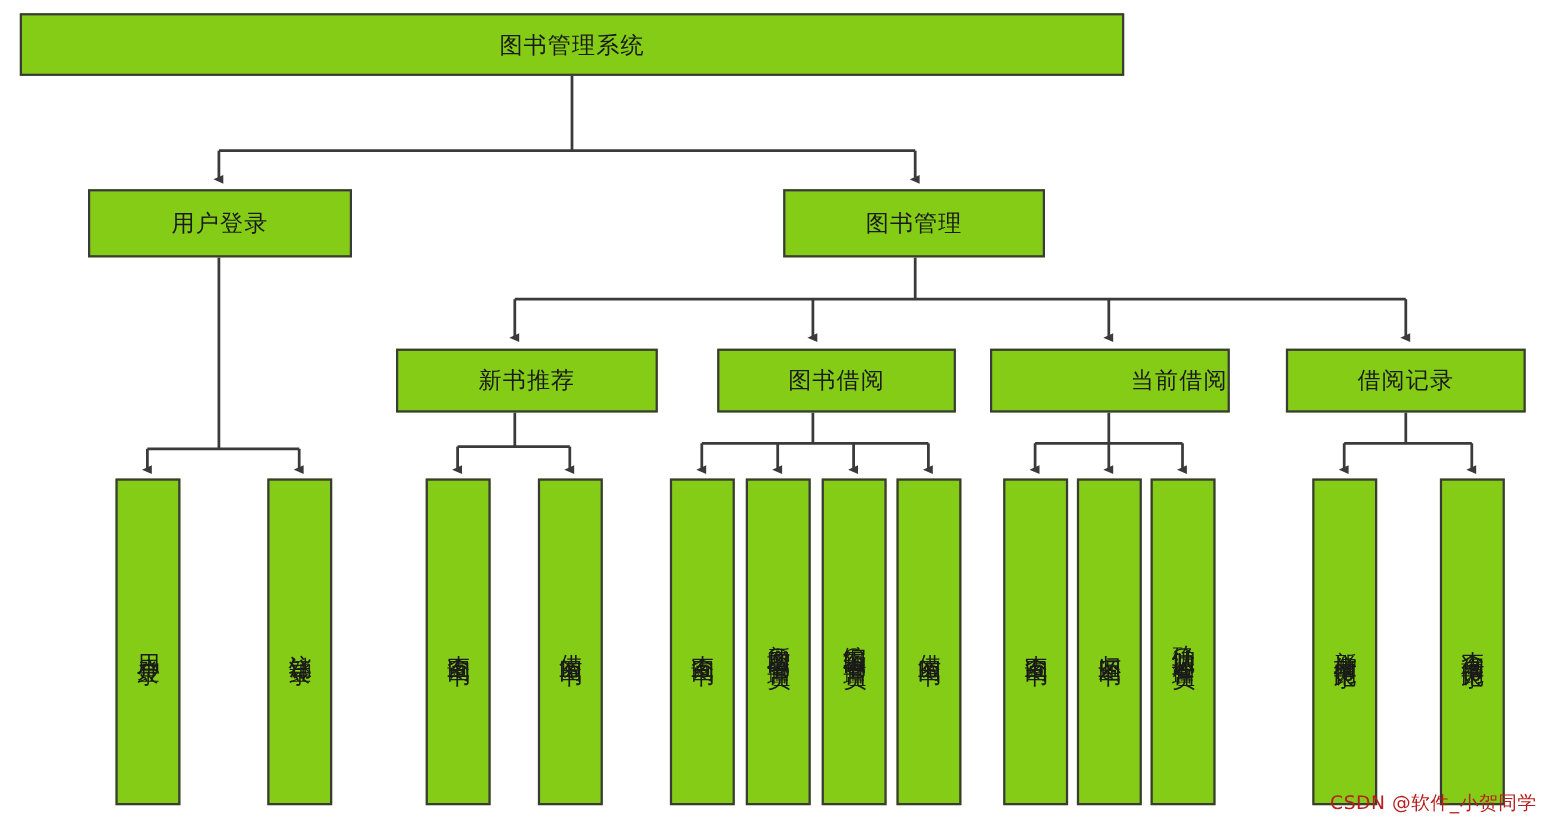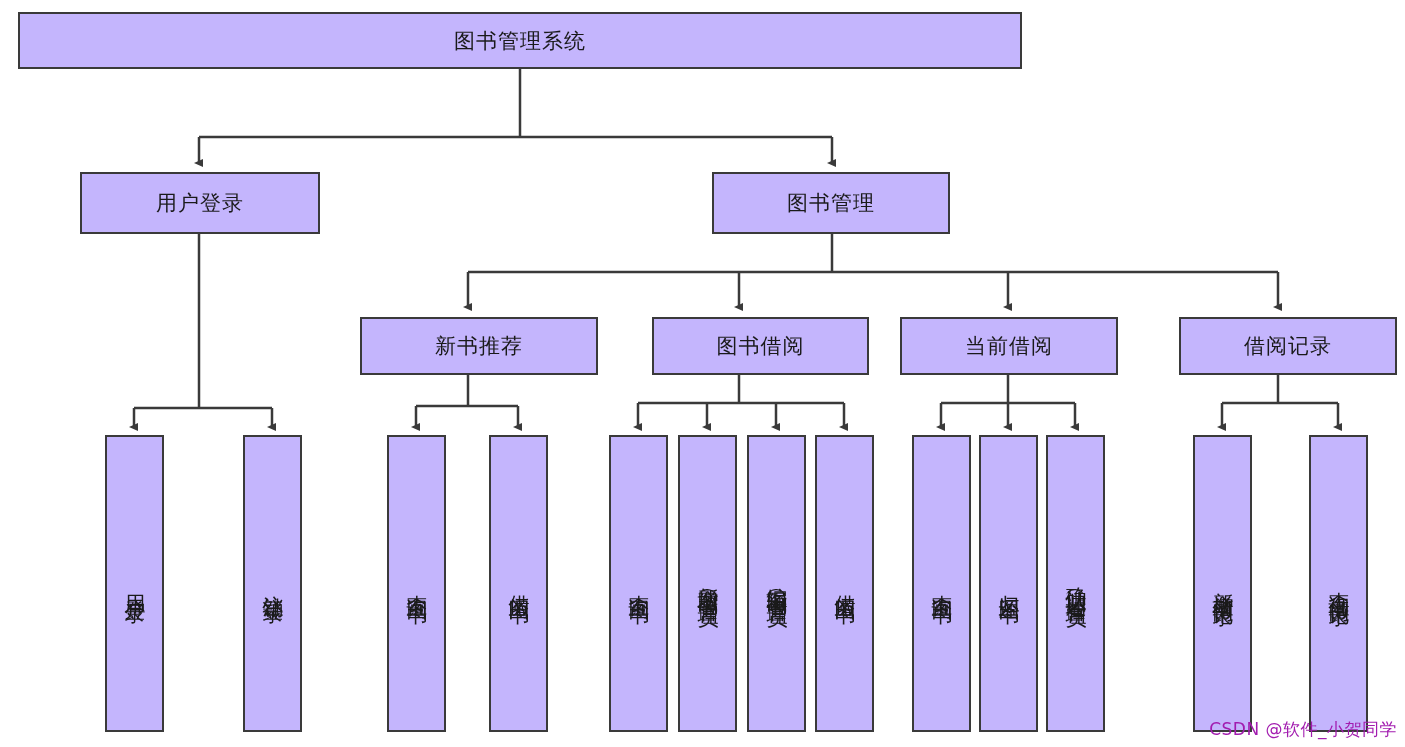--- a/index.html
+++ b/index.html
@@ -23,21 +23,21 @@
     left: 0;
     top: 0;
     width: 1405px;
     height: 747px;
     pointer-events: none;
   }
   .node {
     position: absolute;
     box-sizing: border-box;
     border: 2px solid #3a3a3a;
-    background: #c4b5fd;
+    background: #84cc16;
     display: flex;
     align-items: center;
     justify-content: center;
     color: #1a1a1a;
   }
   .node.horiz {
     font-size: 21px;
     letter-spacing: 1px;
   }
   .node.vert {
@@ -52,21 +52,21 @@
   .node.vert .vtext {
     writing-mode: vertical-rl;
     text-orientation: upright;
     white-space: nowrap;
   }
   .watermark {
     position: absolute;
     right: 8px;
     bottom: 6px;
     font-size: 17px;
-    color: #a21caf;
+    color: #b91c1c;
     letter-spacing: 0.5px;
     white-space: nowrap;
     margin-left: 12px;
   }
 </style>
 </head>
 <body>
 
 <div id="canvas">
 
@@ -130,24 +130,24 @@
   <div class="node horiz" style="left:712px; top:172px; width:238px; height:62px;text-align:center;">
     <span>图书管理</span>
   </div>
 
   <div class="node horiz" style="left:360px; top:317px; width:238px; height:58px;">
     <span>新书推荐</span>
   </div>
   <div class="node horiz" style="left:652px; top:317px; width:217px; height:58px;">
     <span>图书借阅</span>
   </div>
-  <div class="node horiz" style="left:900px; top:317px; width:218px; height:58px;">
+  <div class="node horiz" style="left:900px; top:317px; width:218px; height:58px;justify-content:flex-end;">
     <span>当前借阅</span>
   </div>
-  <div class="node horiz" style="left:1169px; top:317px; width:218px; height:58px;margin-left:10px;">
+  <div class="node horiz" style="left:1169px; top:317px; width:218px; height:58px;">
     <span>借阅记录</span>
   </div>
 
   <div class="node vert" style="left:105px; top:435px; width:59px; height:297px;">
     <span class="vtext">用户登录</span>
   </div>
   <div class="node vert" style="left:243px; top:435px; width:59px; height:297px;">
     <span class="vtext">注销登录</span>
   </div>
 

